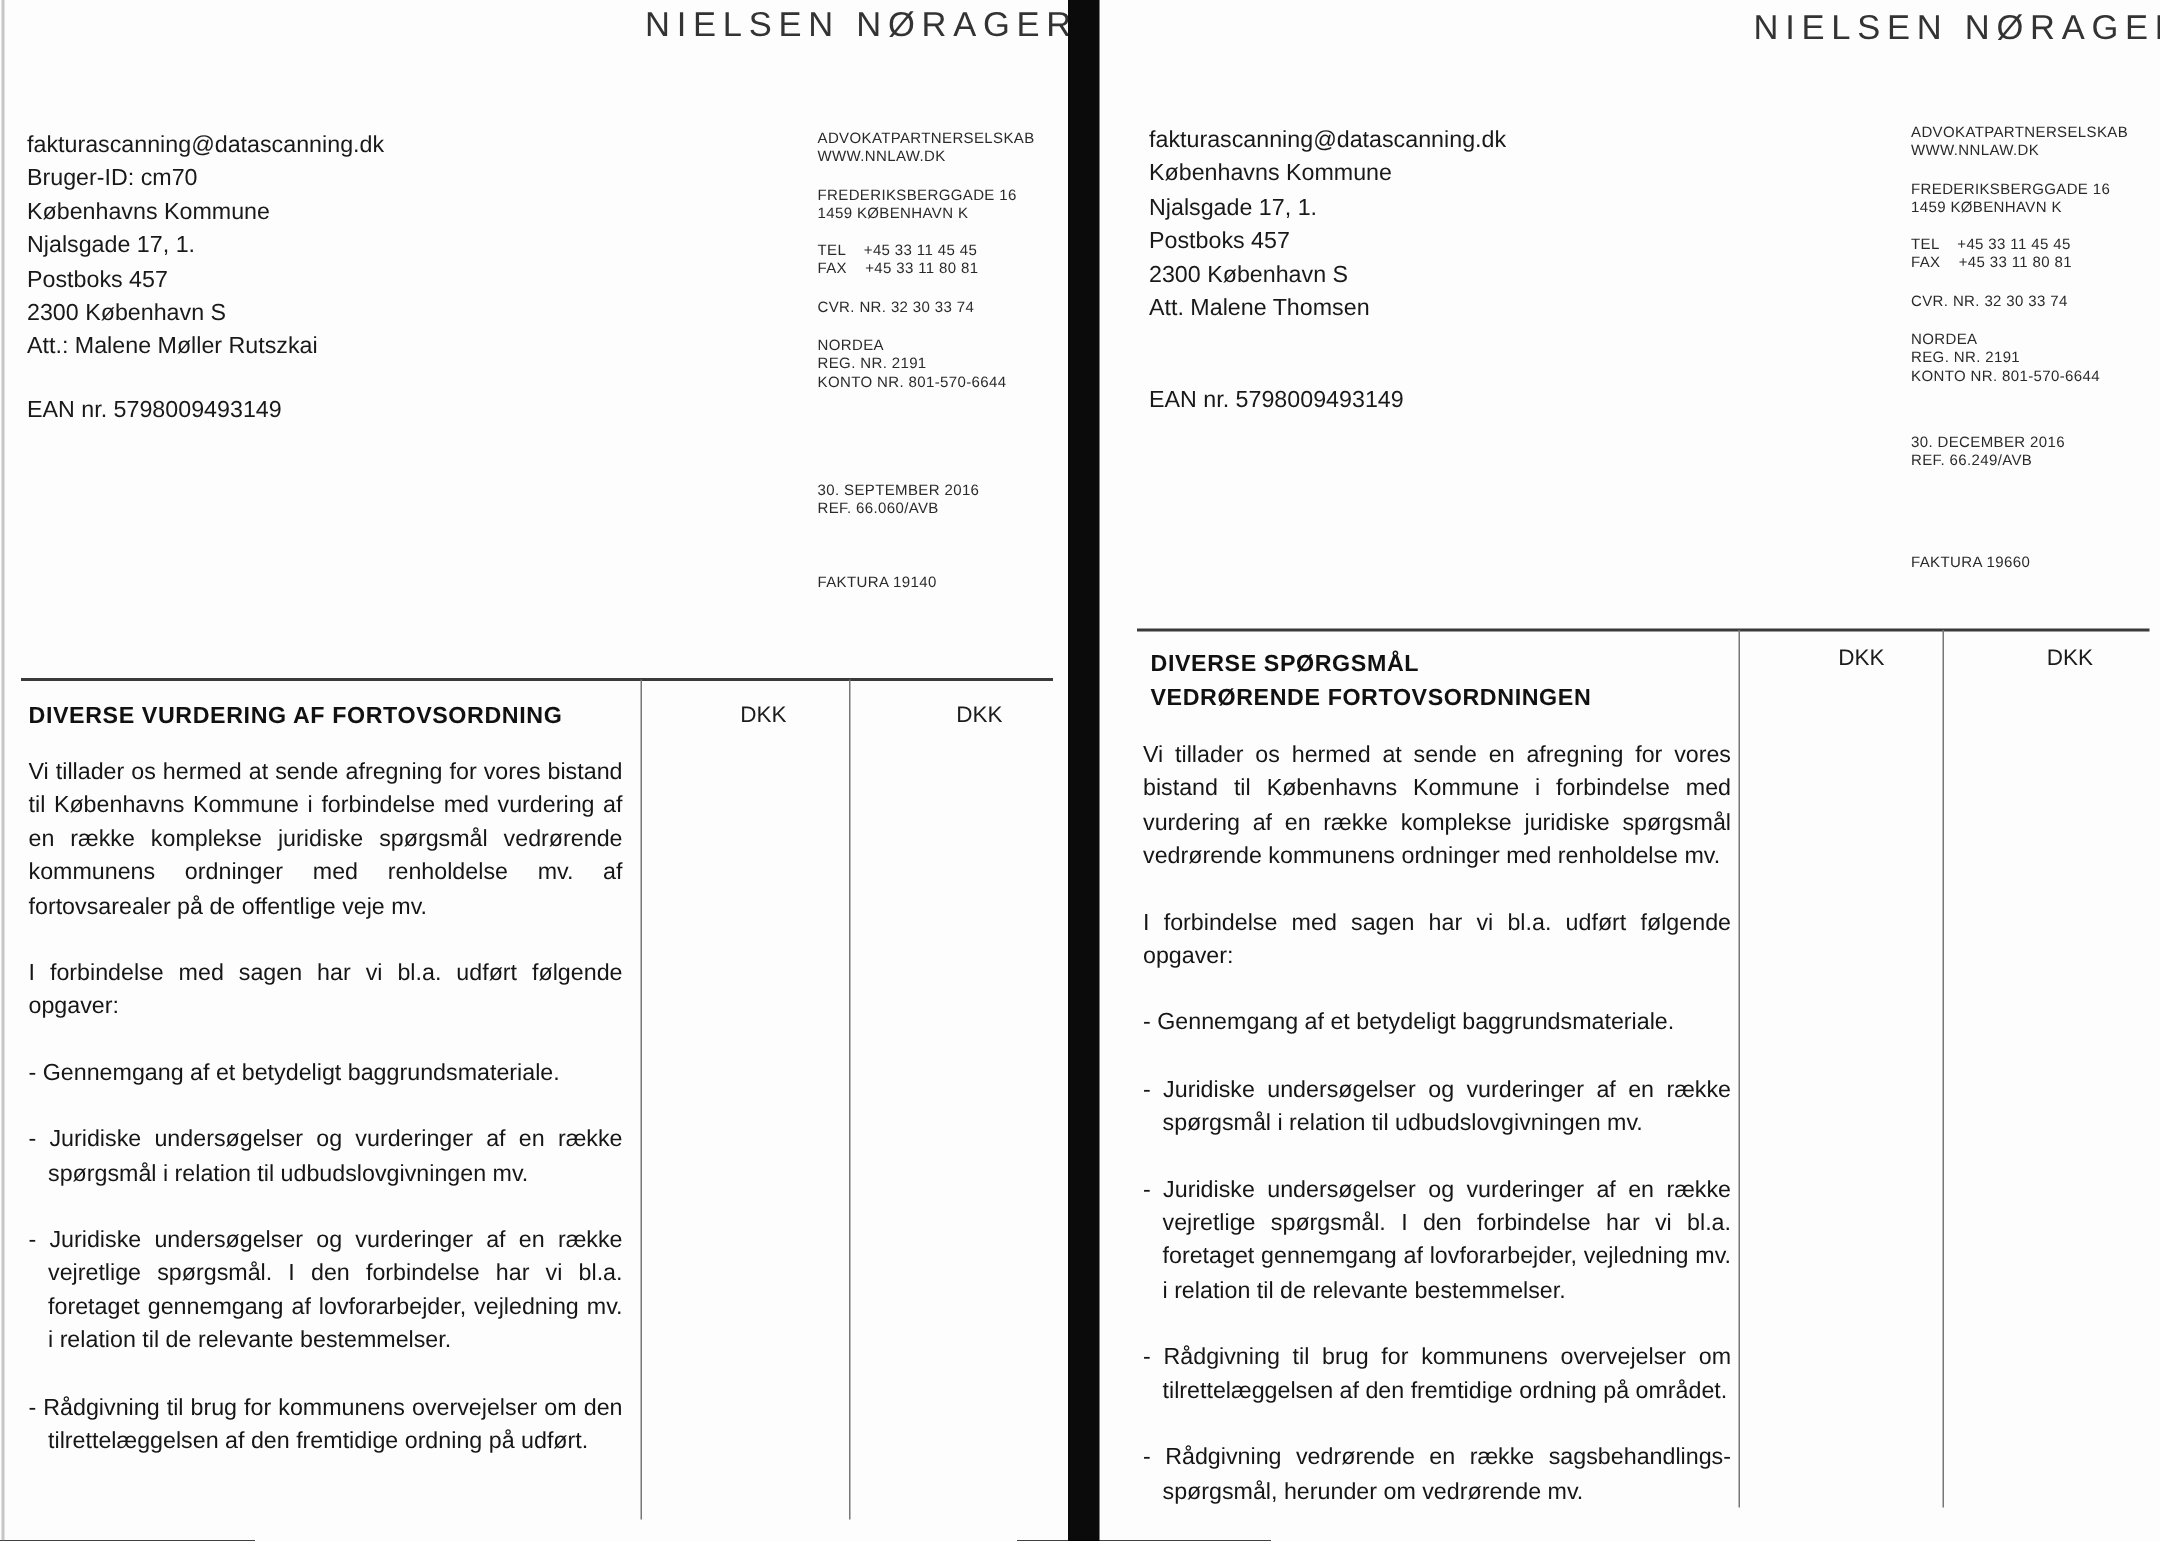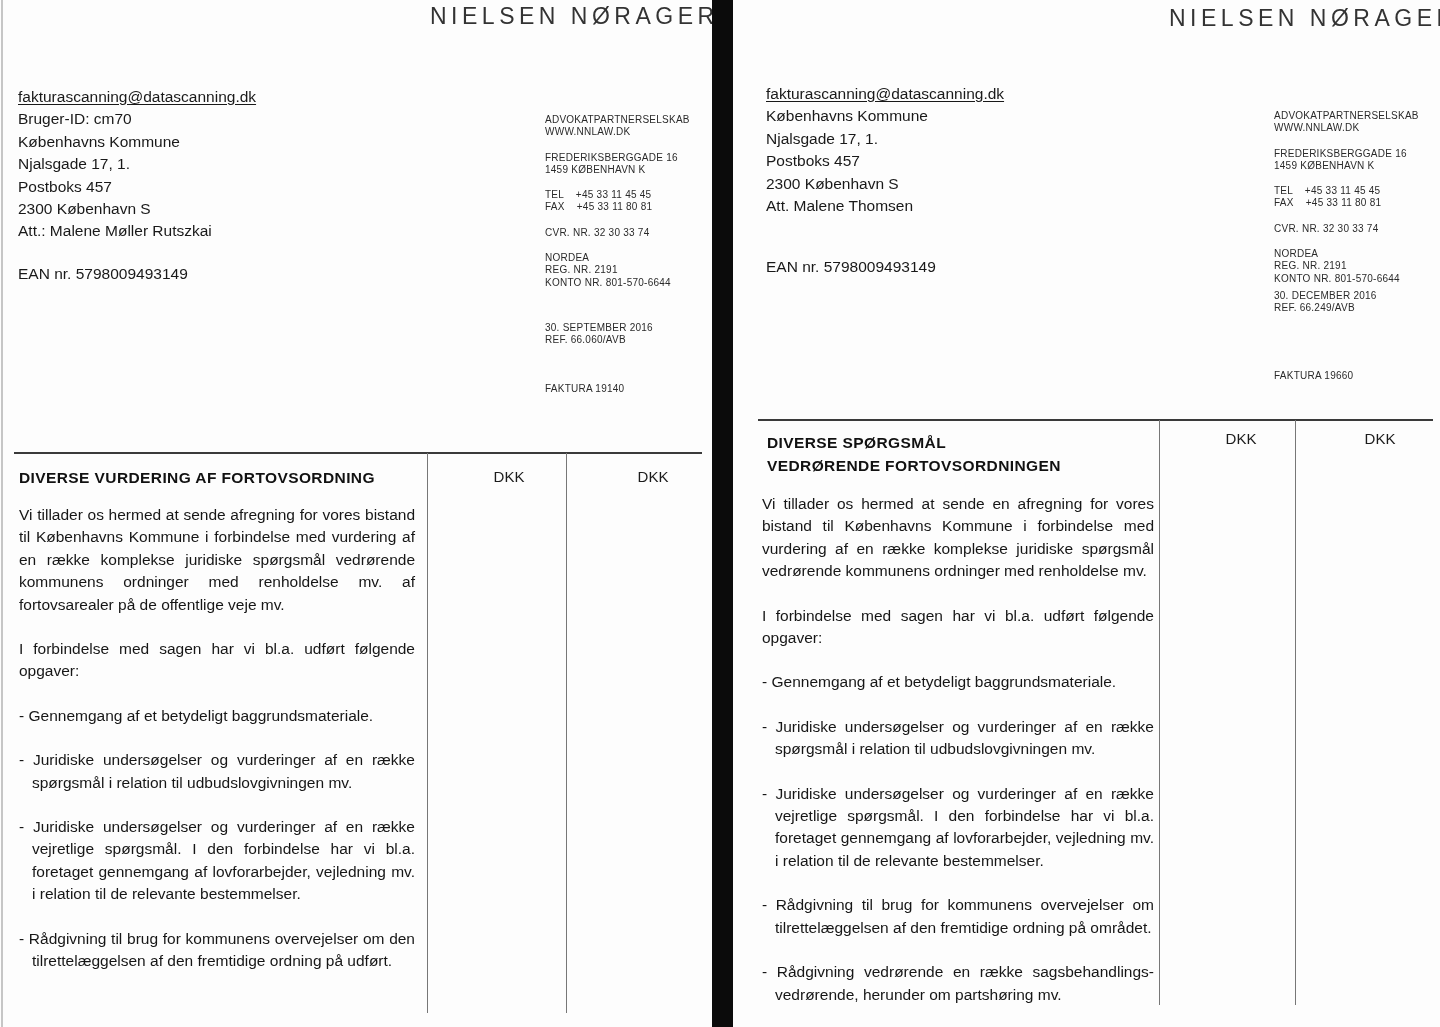--- a/index.html
+++ b/index.html
@@ -10,24 +10,24 @@
   .page-left  { left:0;   width:712px; }
   .page-right { left:733px; width:707px; }
   .divider { position:absolute; top:0; left:712px; width:21px; height:1027px; background:#0b0b0b; }
   .scan-edge { position:absolute; top:0; left:1px; width:2px; height:100%; background:#999; opacity:.55; }
 
   .abs { position:absolute; }
 
   .brand { font-size:23px; letter-spacing:4.5px; color:#333; white-space:nowrap; font-weight:400; }
 
   .recipient { font-size:15.5px; line-height:22.4px; color:#191919; }
-  .email { text-decoration:underline; text-underline-offset:2px; }
+  .email { text-underline-offset:2px; }
   .ean { font-size:15.5px; color:#191919;text-align:center; }
 
-  .firm { font-size:10px; line-height:12.3px; letter-spacing:.25px; color:#2a2a2a;margin-top:27px; }
+  .firm { font-size:10px; line-height:12.3px; letter-spacing:.25px; color:#2a2a2a; }
   .firm .grp { margin-bottom:13px; }
   .pre { white-space:pre; }
 
   .dateblock { font-size:10px; line-height:12.3px; letter-spacing:.25px; color:#2a2a2a; }
   .faktura { font-size:10px; letter-spacing:.25px; color:#2a2a2a; }
 
   .toprule { border-top:2px solid #3a3a3a; }
   .vline { width:1px; background:#777; }
 
   .sec-title { font-size:15.5px; font-weight:bold; letter-spacing:.4px; line-height:22.5px; color:#111; }
@@ -160,15 +160,15 @@
   <div class="abs dkk" style="left:459px; top:430px; width:98px;">DKK</div>
   <div class="abs dkk" style="left:600px; top:430px; width:94px;">DKK</div>
 
   <div class="abs bodycol" style="left:29px; top:493px; width:392px;">
     <p>Vi tillader os hermed at sende en afregning for vores bistand til Københavns Kommune i forbindelse med vurdering af en række komplekse juridiske spørgsmål vedrørende kommunens ordninger med renholdelse mv.</p>
     <p>I forbindelse med sagen har vi bl.a. udført følgende opgaver:</p>
     <div class="bullet">- Gennemgang af et betydeligt baggrundsmateriale.</div>
     <div class="bullet">- Juridiske undersøgelser og vurderinger af en række spørgsmål i relation til udbudslovgivningen mv.</div>
     <div class="bullet">- Juridiske undersøgelser og vurderinger af en række vejretlige spørgsmål. I den forbindelse har vi bl.a. foretaget gennemgang af lovforarbejder, vejledning mv. i relation til de relevante bestemmelser.</div>
     <div class="bullet">- Rådgivning til brug for kommunens overvejelser om tilrettelæggelsen af den fremtidige ordning på området.</div>
-    <div class="bullet">- Rådgivning vedrørende en række sagsbehandlings- vedrørende, herunder om partshøring mv.</div>
+    <div class="bullet">- Rådgivning vedrørende en række sagsbehandlings- spørgsmål, herunder om vedrørende mv.</div>
   </div>
 </div>
 
 </body></html>

